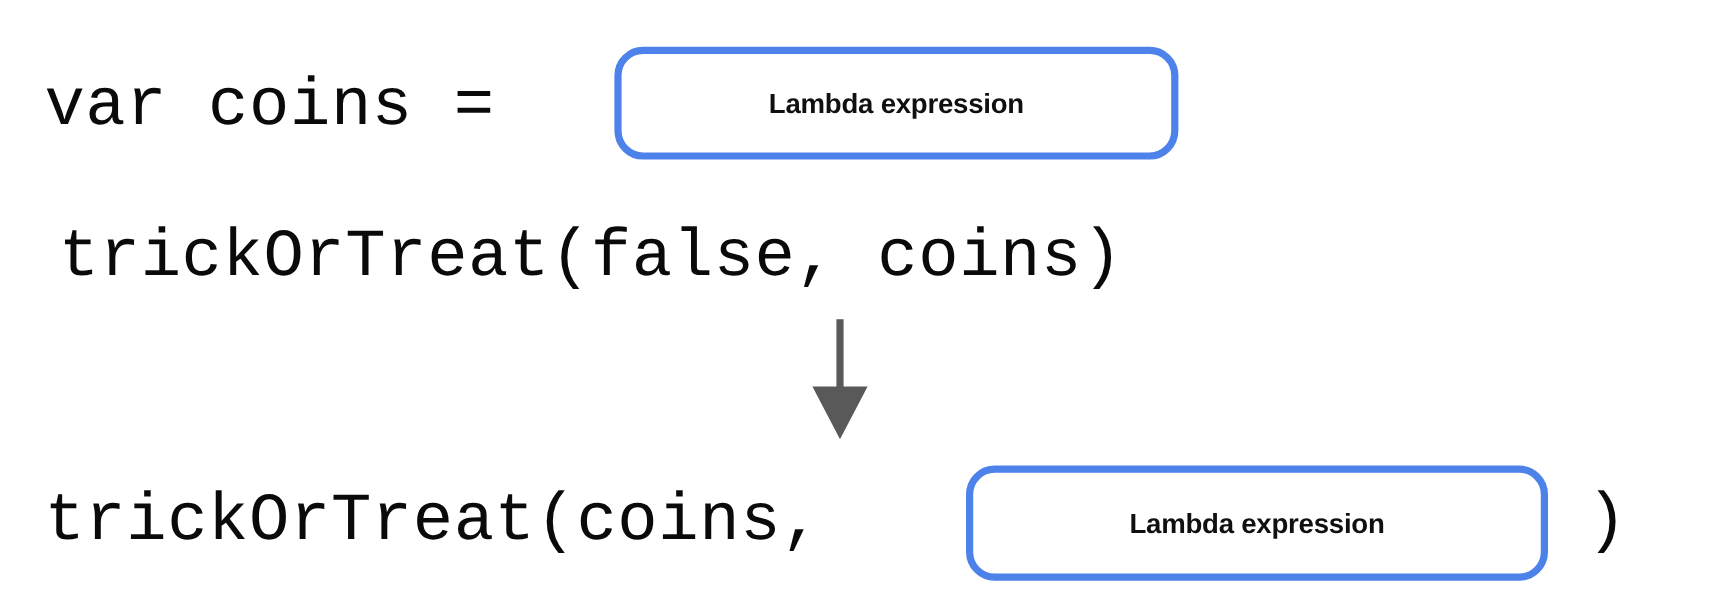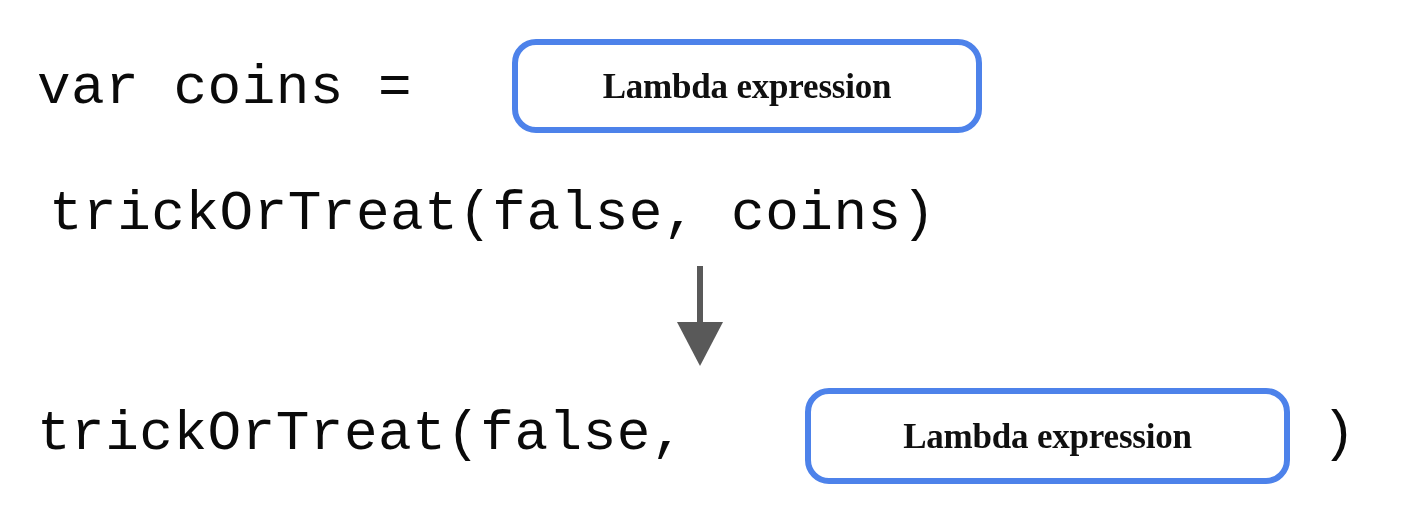--- a/index.html
+++ b/index.html
@@ -36,23 +36,23 @@
     position: absolute;
     box-sizing: border-box;
     background: #ffffff;
     border: 6px solid #4d82ea;
     border-radius: 24px;
     display: flex;
     align-items: center;
     justify-content: center;
   }
   .lambda-box-label {
-    font-family: Liberation Serif, serif;
+    font-family: Liberation Sans, sans-serif;
     font-weight: 700;
-    font-size: 35px;
+    font-size: 23px;
     letter-spacing: -0.2px;
     color: #101010;
     white-space: nowrap;
     line-height: 1;
   }
 
   
   .arrow {
     position: absolute;
   }
@@ -70,21 +70,21 @@
 
   <div class="code" style="left:37px; top:186px;margin-left:12px;">trickOrTreat(false, coins)</div>
 
   <div class="arrow" style="left:660px; top:258px; width:80px; height:115px;">
     <svg width="80" height="115" viewBox="0 0 80 115" aria-hidden="true">
       <line x1="40" y1="8" x2="40" y2="86" stroke="#595959" stroke-width="6"></line>
       <polygon points="40,108 17,64 63,64" fill="#595959"></polygon>
     </svg>
   </div>
 
-  <div class="code" style="left:37px; top:406px;">trickOrTreat(false,</div>
+  <div class="code" style="left:37px; top:406px;">trickOrTreat(coins,</div>
 
   <div class="lambda-box" style="left:805px; top:388px; width:485px; height:96px;">
     <span class="lambda-box-label">Lambda expression</span>
   </div>
 
   <div class="code" style="left:1322px; top:406px;">)</div>
 
 </div>
 
 </body></html>

